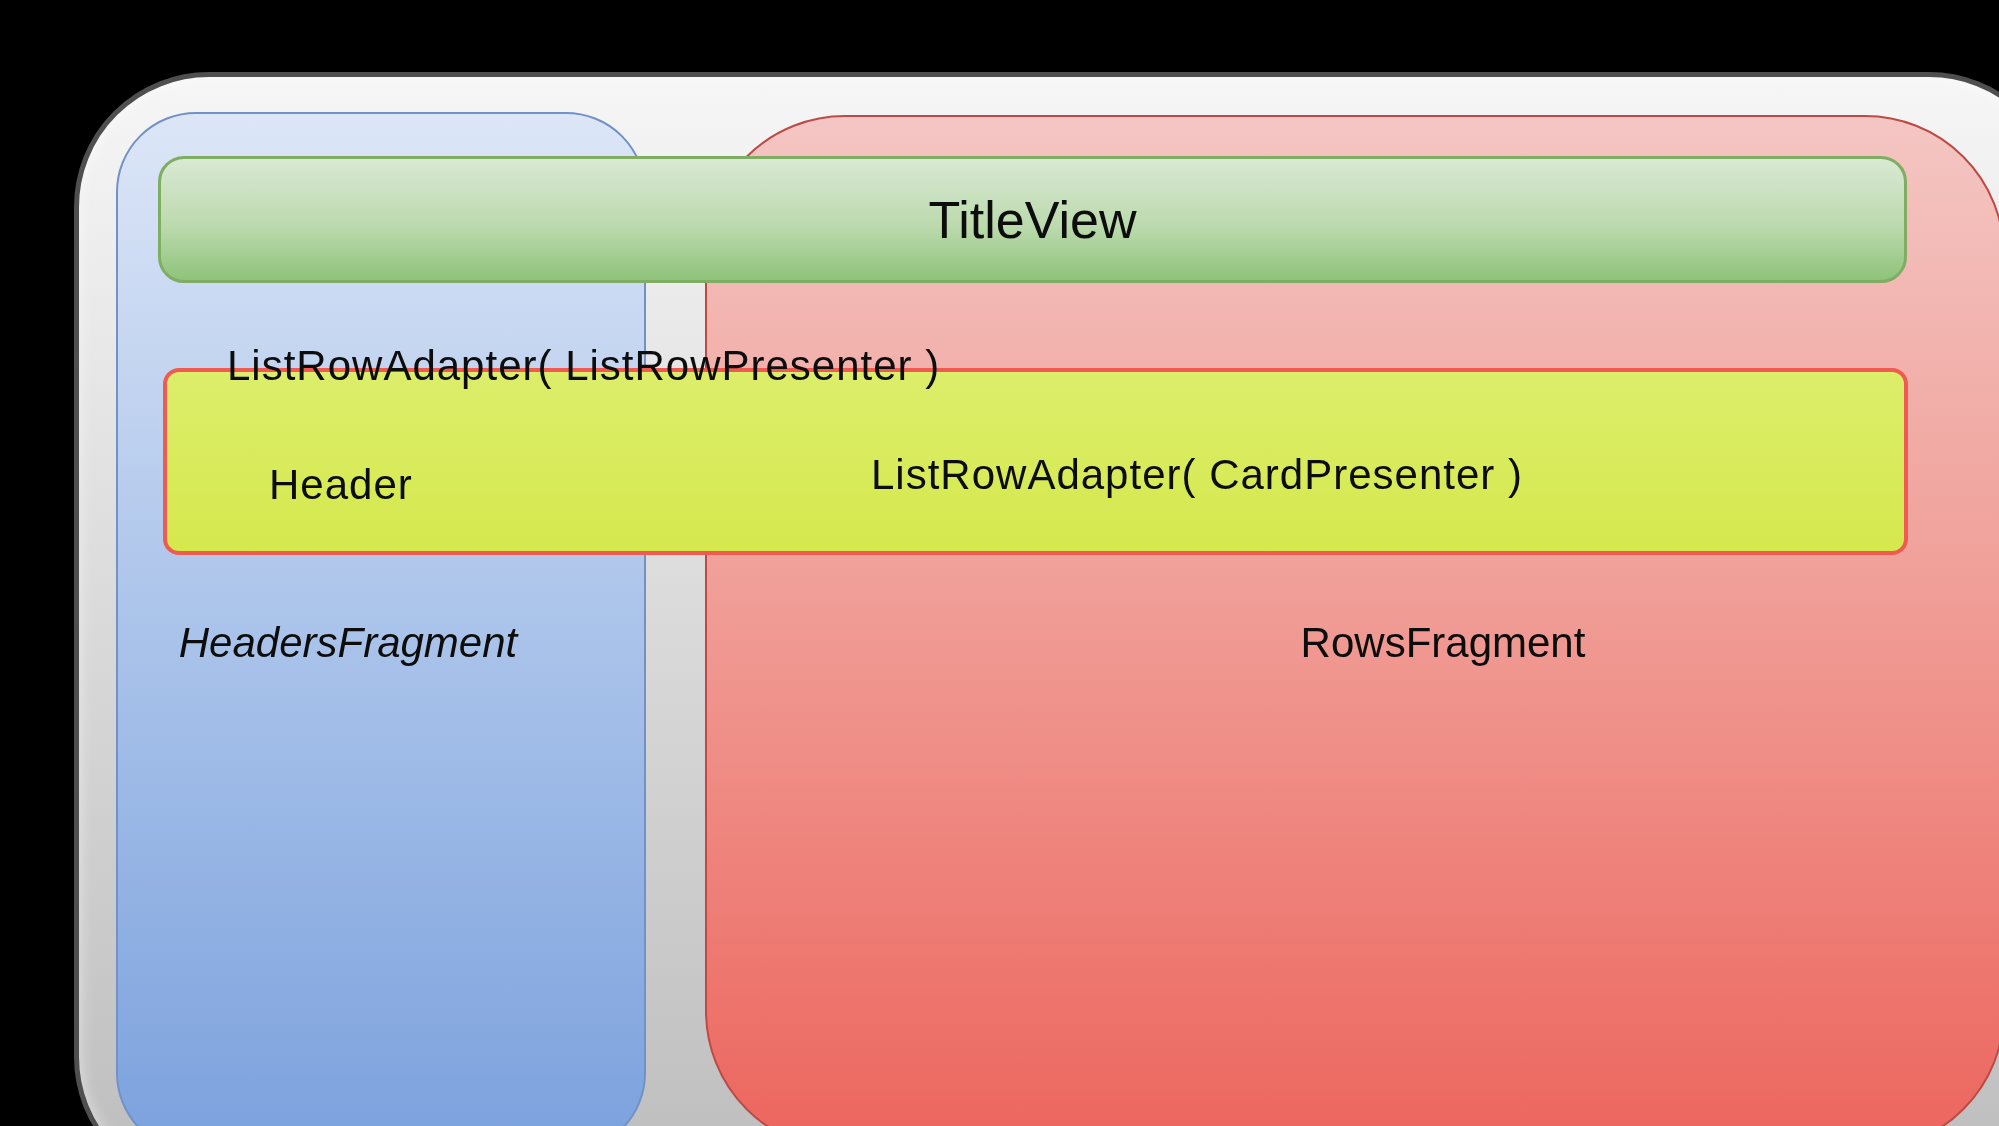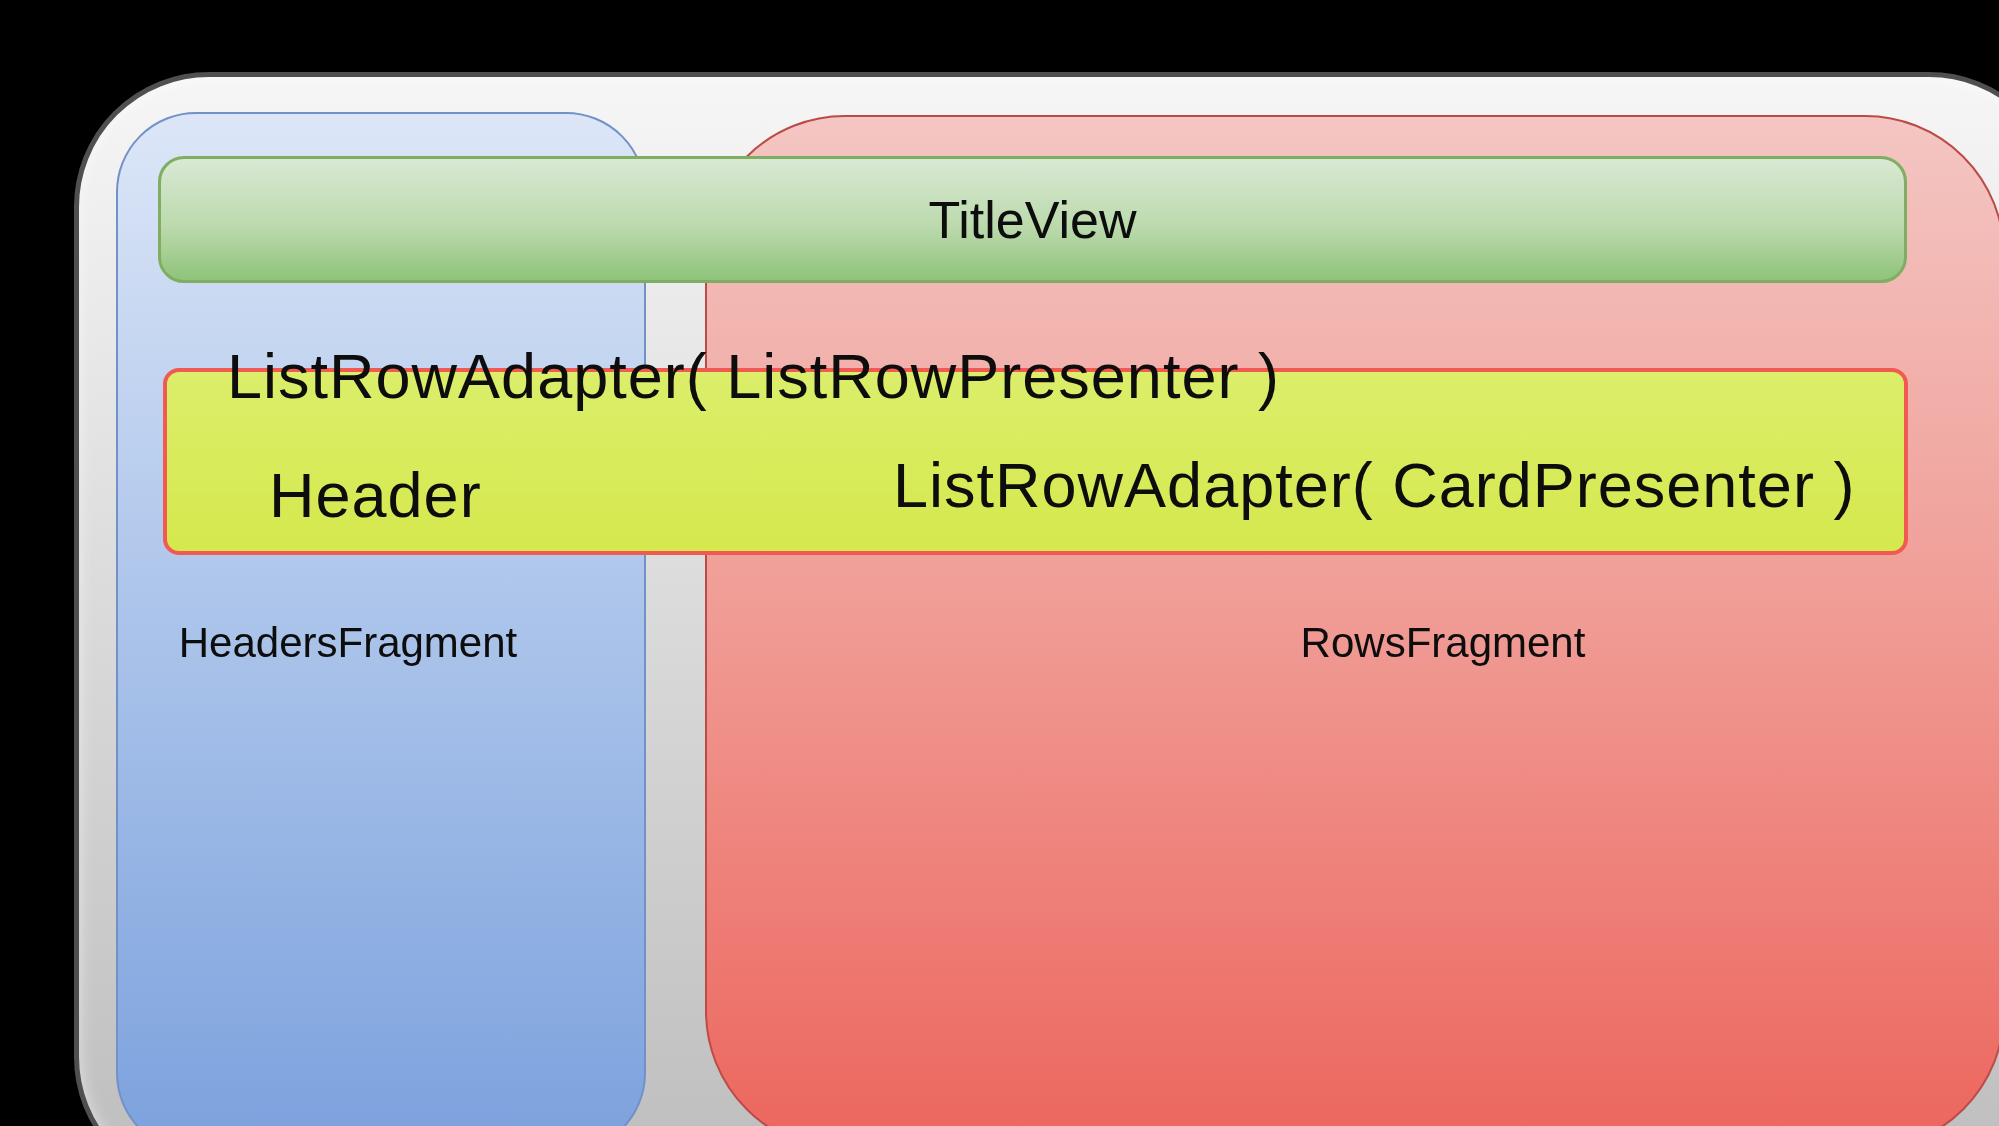--- a/index.html
+++ b/index.html
@@ -63,38 +63,38 @@
     left: 93px; top: 298px; width: 1745px; height: 187px;
     border: 4px solid var(--yellow-border, #f05a52);
     border-radius: 16px;
     background: linear-gradient(180deg,
       var(--yellow-fill-top, #dcee6a) 0%,
       var(--yellow-fill-bottom, #d5e84d) 100%);
   }
 
   .big-text {
     position: absolute;
-    font-size: 63px; line-height: 1;
+    font-size: 42px; line-height: 1;
     letter-spacing: 1px;
     color: var(--text, #0d0d0d);
     white-space: nowrap;
     text-align: center;
   }
   .adapter-line   { left: 146px; top: 264px; }
   .header-label   { left: 188px; top: 383px; }
-  .card-adapter   { left: 812px; top: 373px; }
+  .card-adapter   { left: 790px; top: 373px; }
 
   .fragment-label {
     position: absolute; top: 541px;
     font-size: 42px; line-height: 1;
     color: var(--text, #0d0d0d);
     text-align: center;
     white-space: nowrap;
   }
-  .headers-label { left: 46px;  width: 464px; }
+  .headers-label { left: 46px;  width: 464px; font-style: italic; }
   .rows-label    { left: 635px; width: 1476px; }
 </style>
 </head>
 <body>
 
 <div class="stage">
 
   <div class="shape outer-frame"></div>
 
   <div class="shape headers-panel"></div>

